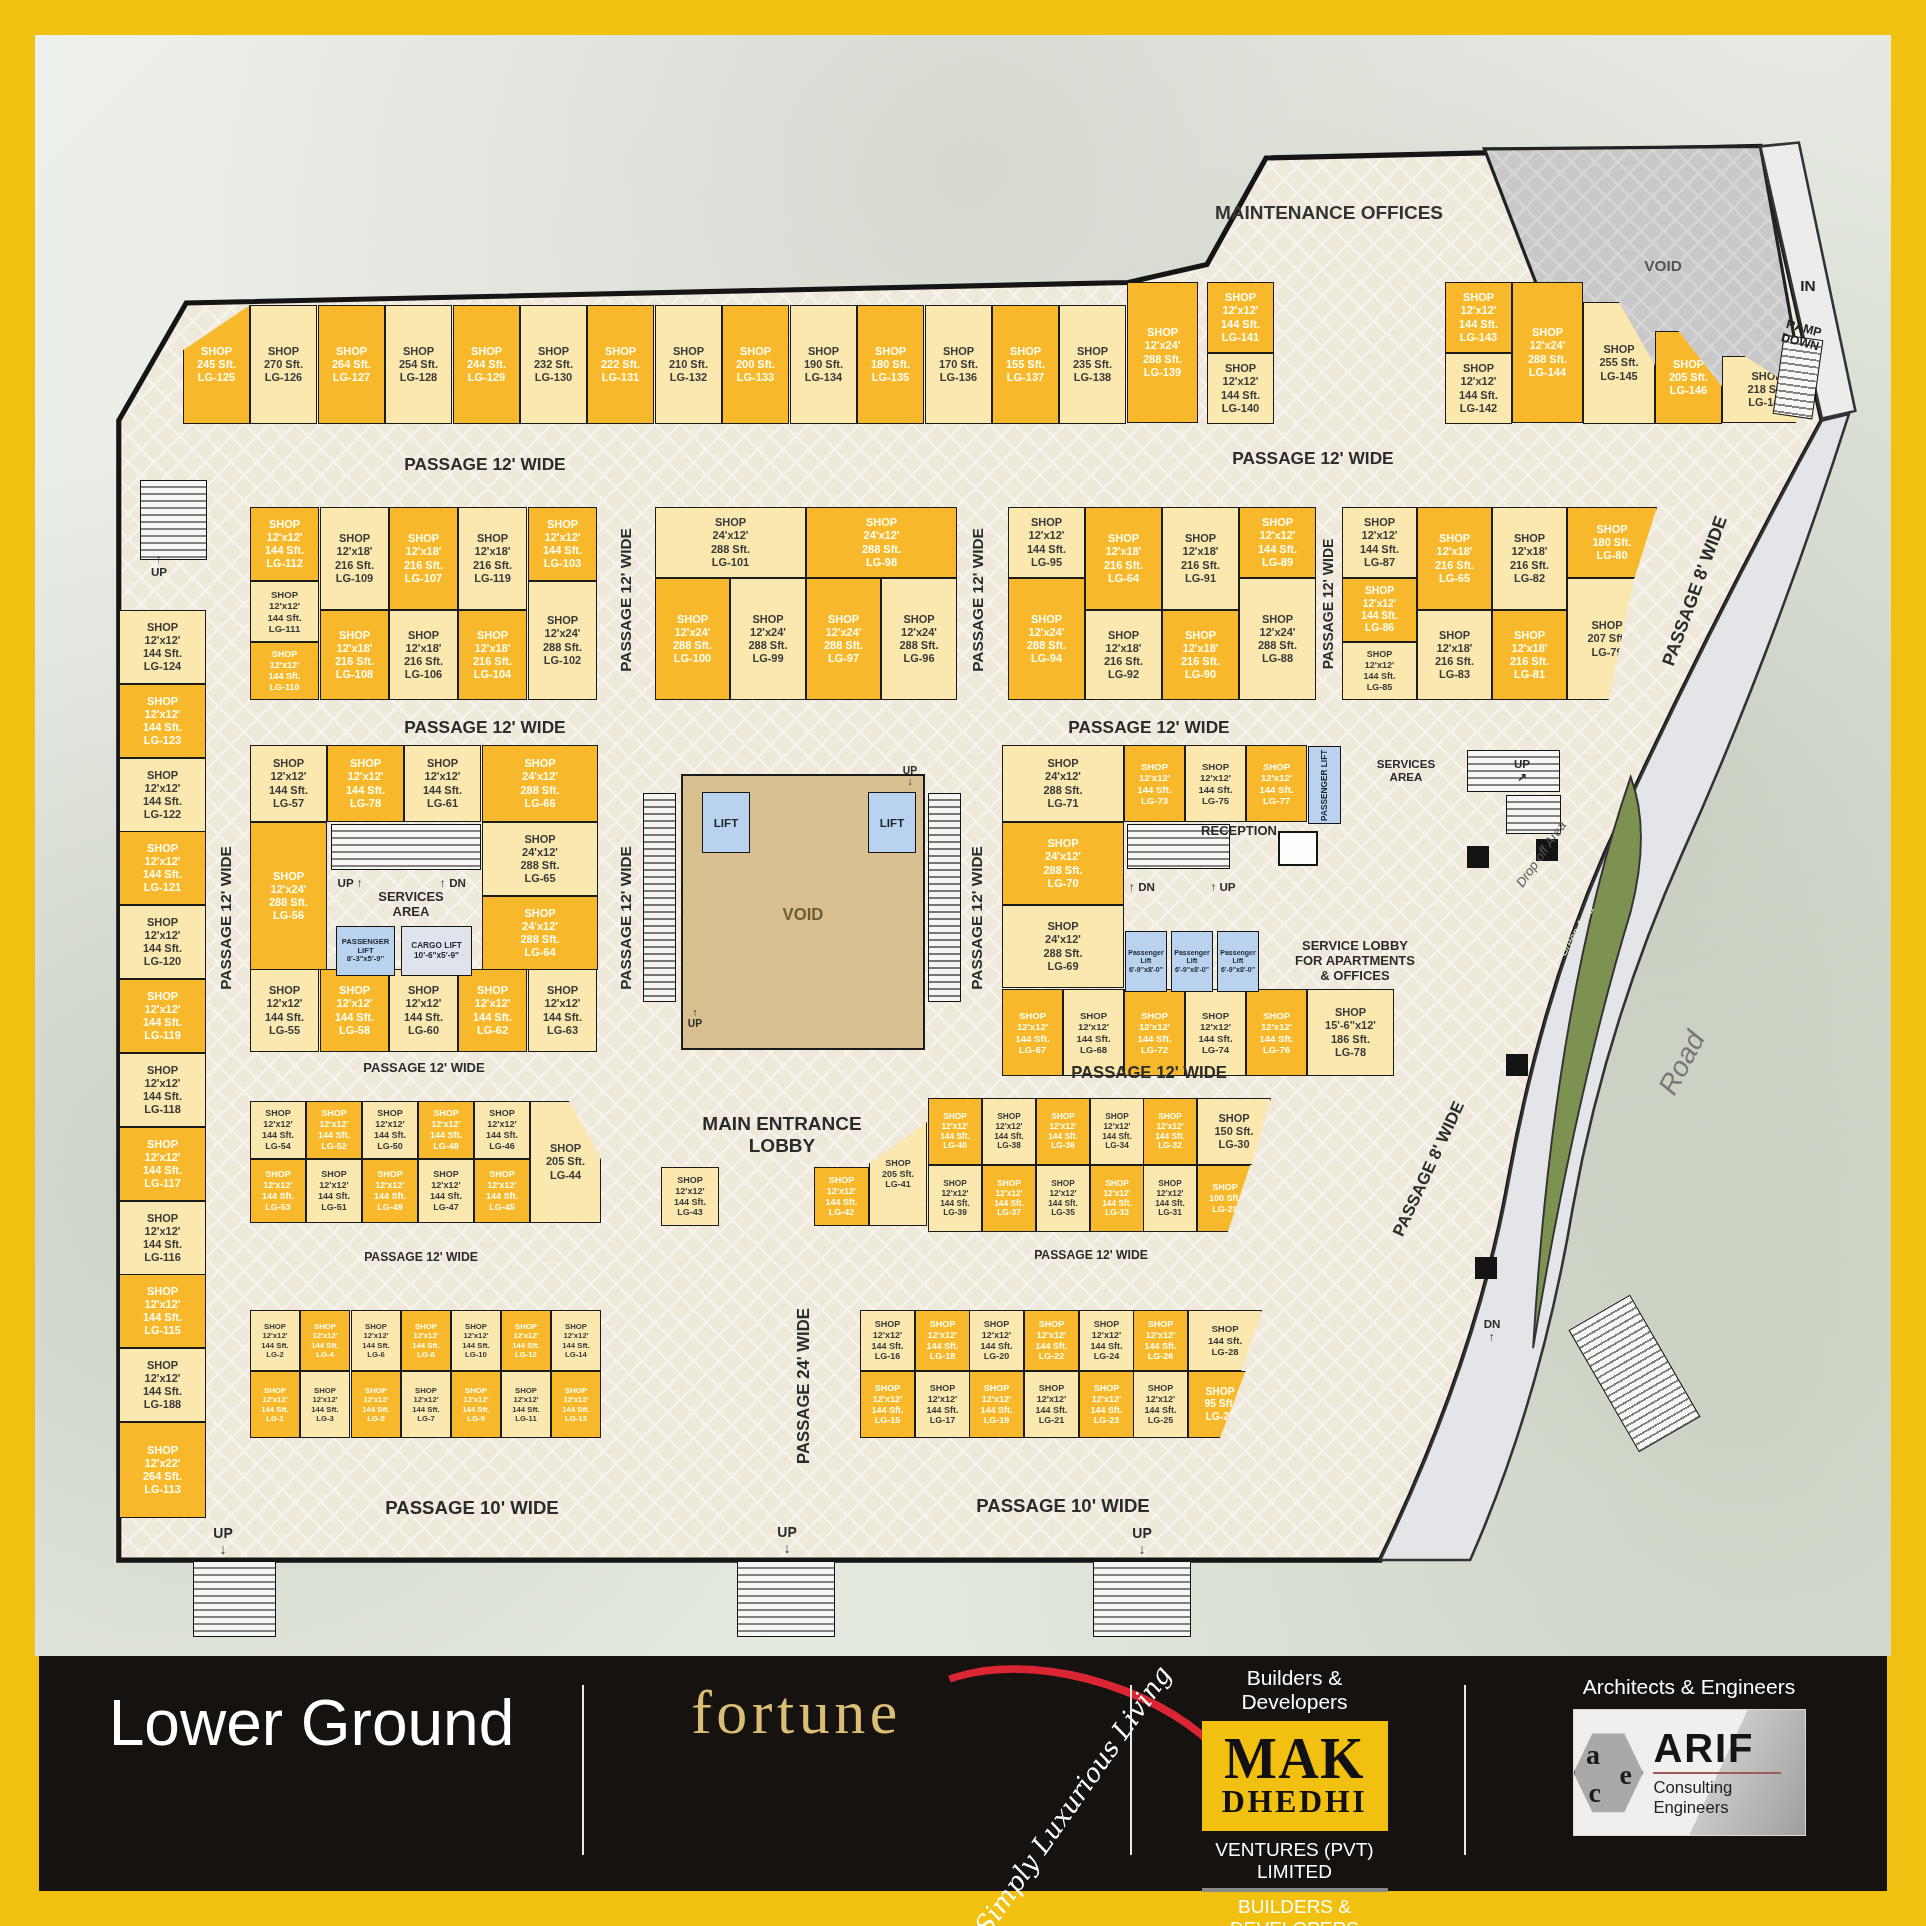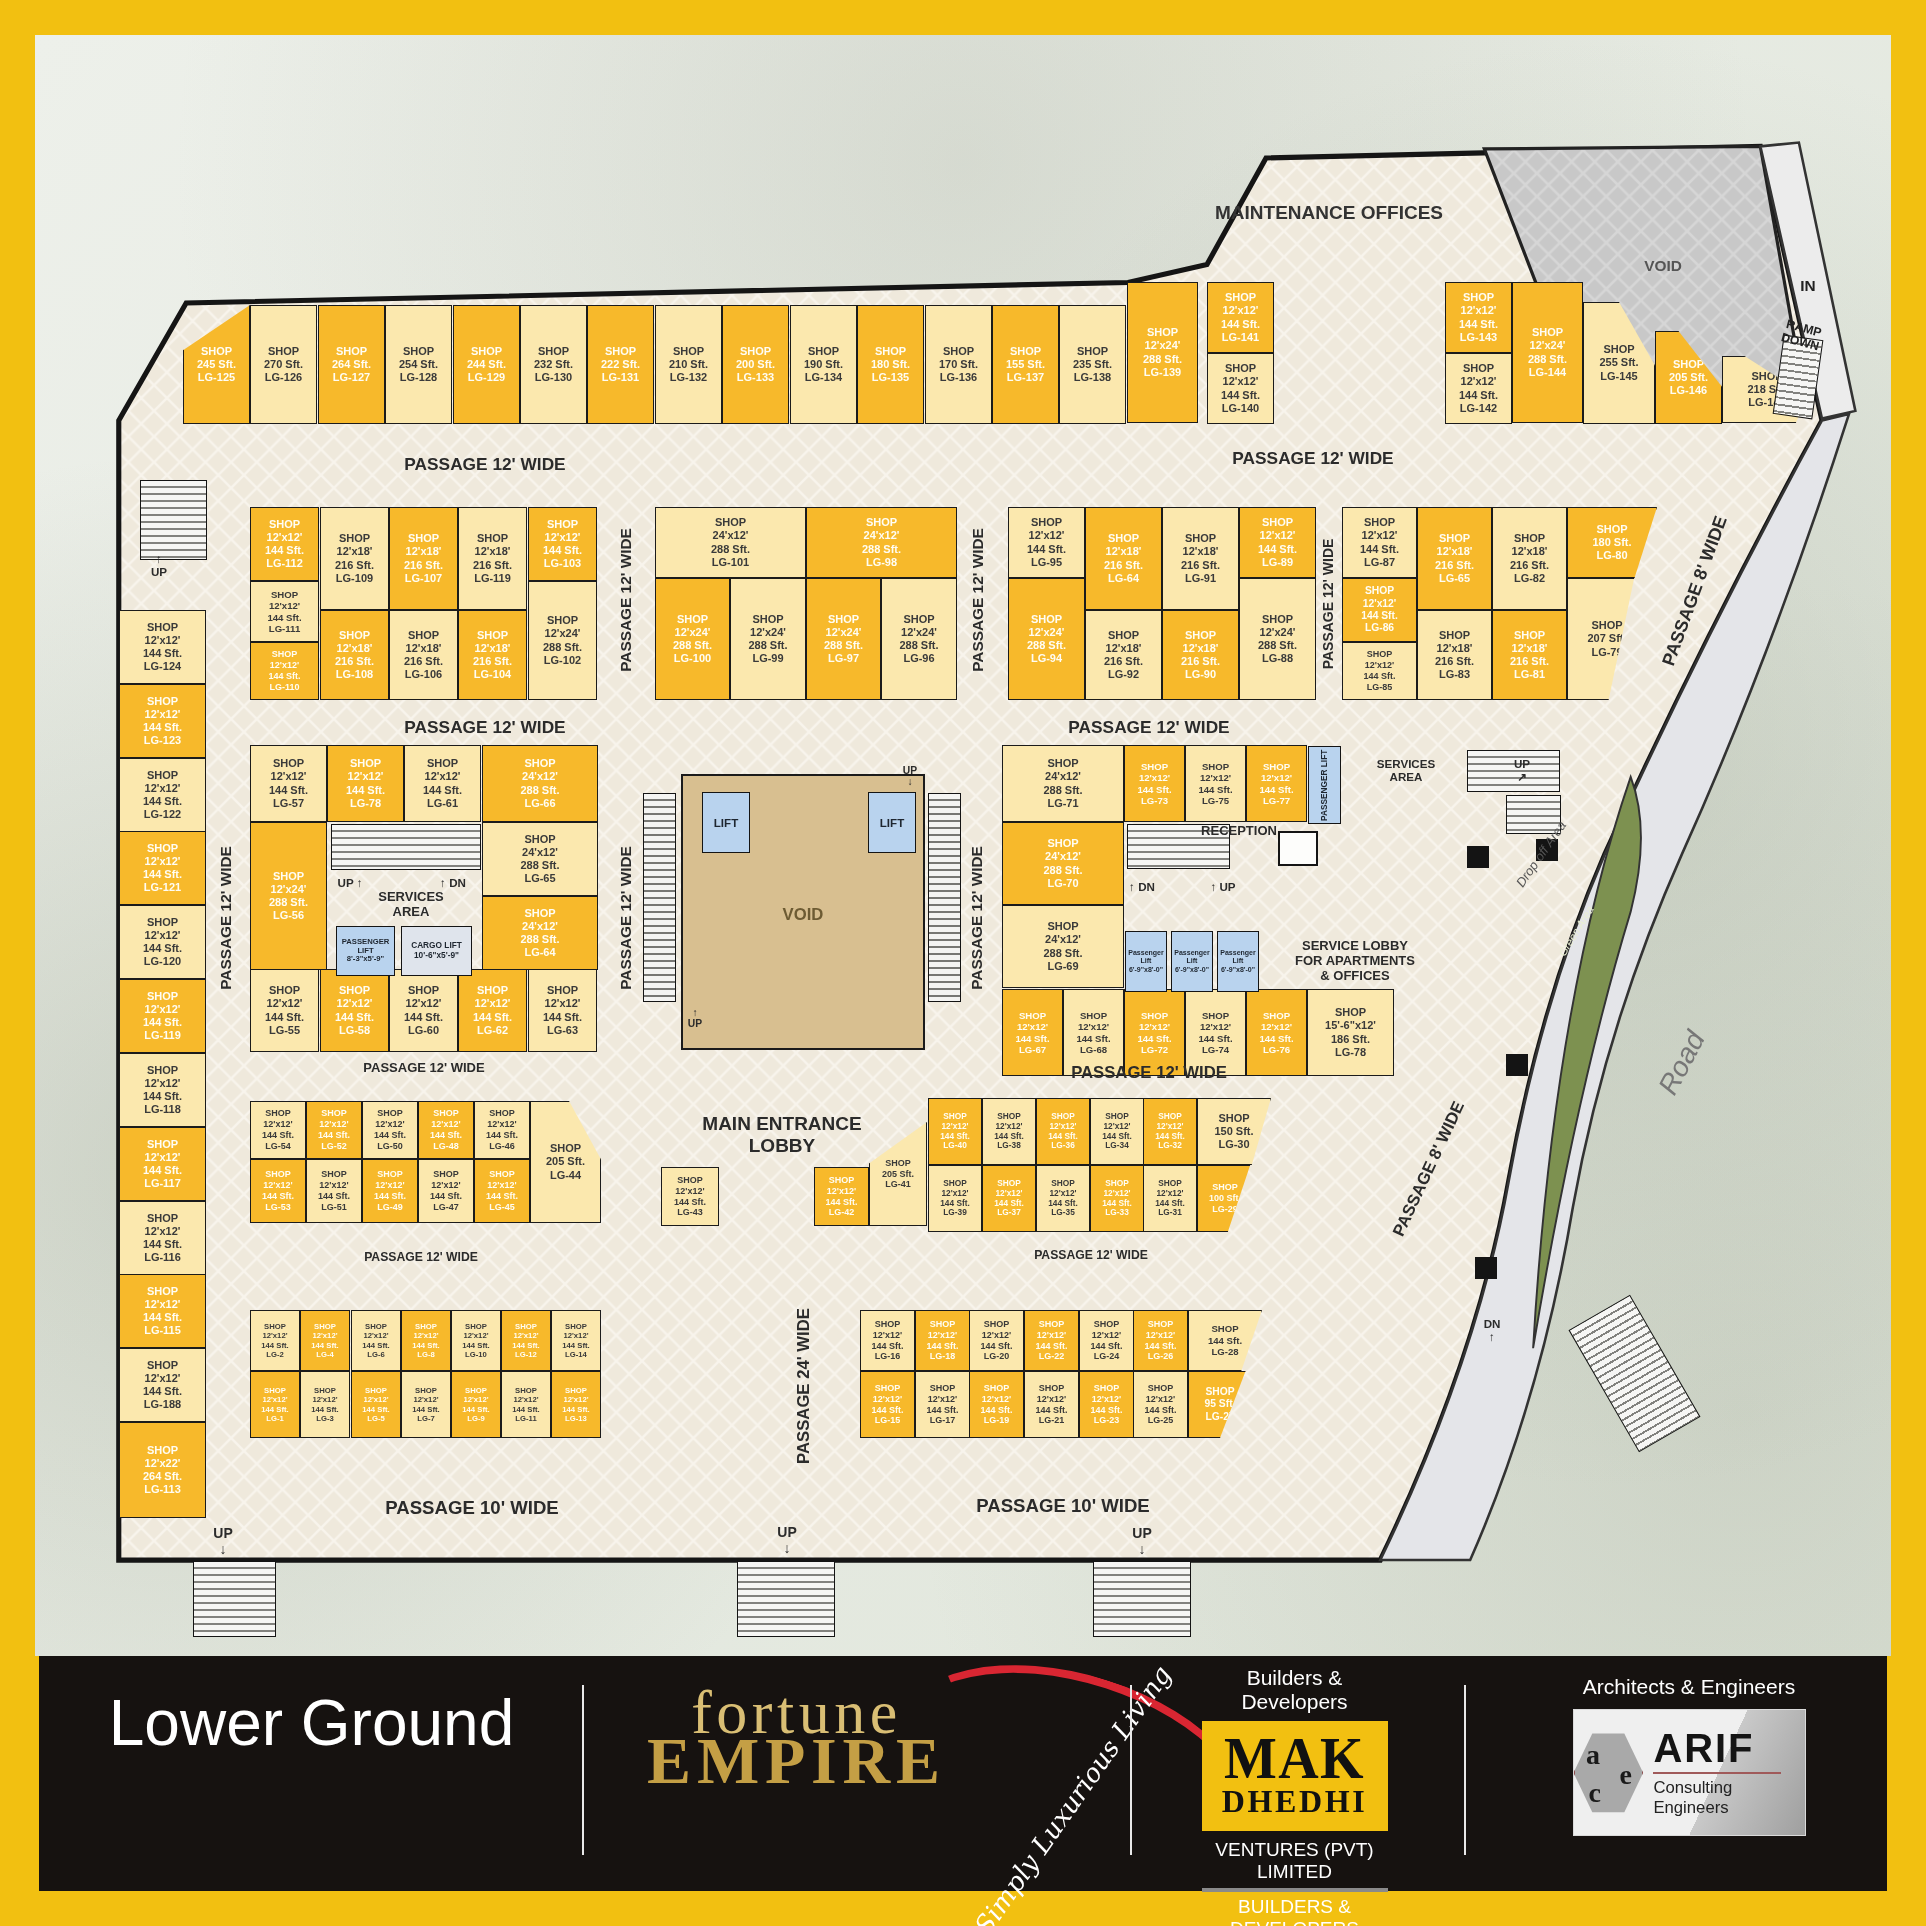--- a/index.html
+++ b/index.html
@@ -1055,21 +1055,20 @@
     <div class="lbl" style="left: 1576px; top: 931px; font-size: 11px; font-weight: 400; color: rgb(233, 239, 210); font-style: italic; transform: translate(-50%, -50%) rotate(-58deg);">Green Area</div>
     <div class="lbl" style="left: 1682px; top: 1063px; font-size: 28px; font-weight: 400; color: rgb(119, 119, 119); font-style: italic; transform: translate(-50%, -50%) rotate(-62deg);">Road</div>
   </div>
 
 <div class="footer">
   <div class="f-title">
     <div>Lower Ground</div>
   </div>
   <div class="fdiv" style="left:543px"></div>
   <div class="b1">fortune</div>
-  <div class="b2">EMPIRE</div>
   <div class="swoosh"></div>
   <div class="tag">Simply Luxurious Living</div>
   <div class="fdiv" style="left:1091px"></div>
   <div class="dev">
     <div class="dev-h">Builders &amp; Developers</div>
     <div class="dev-box">
       <div class="mak">MAK</div>
       <div class="dhedhi">DHEDHI</div>
     </div>
     <div class="dev-s1">VENTURES (PVT) LIMITED</div>

